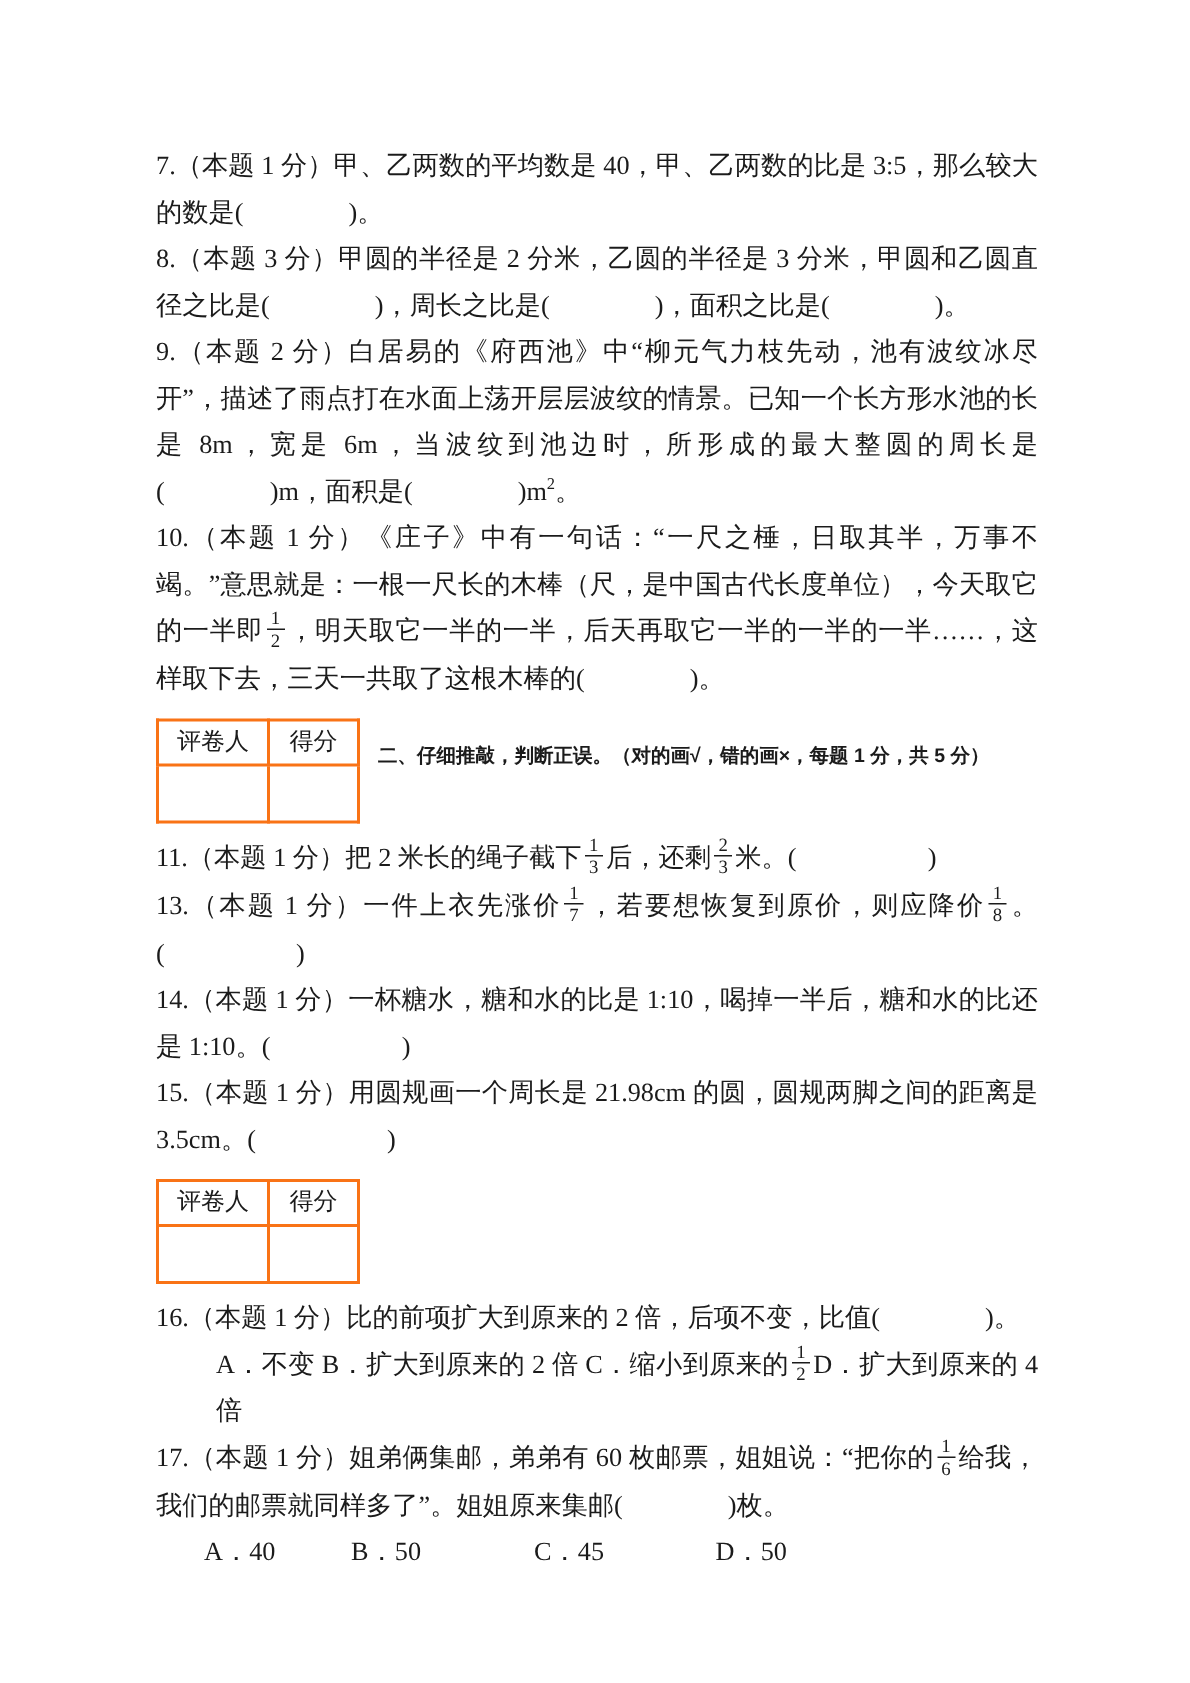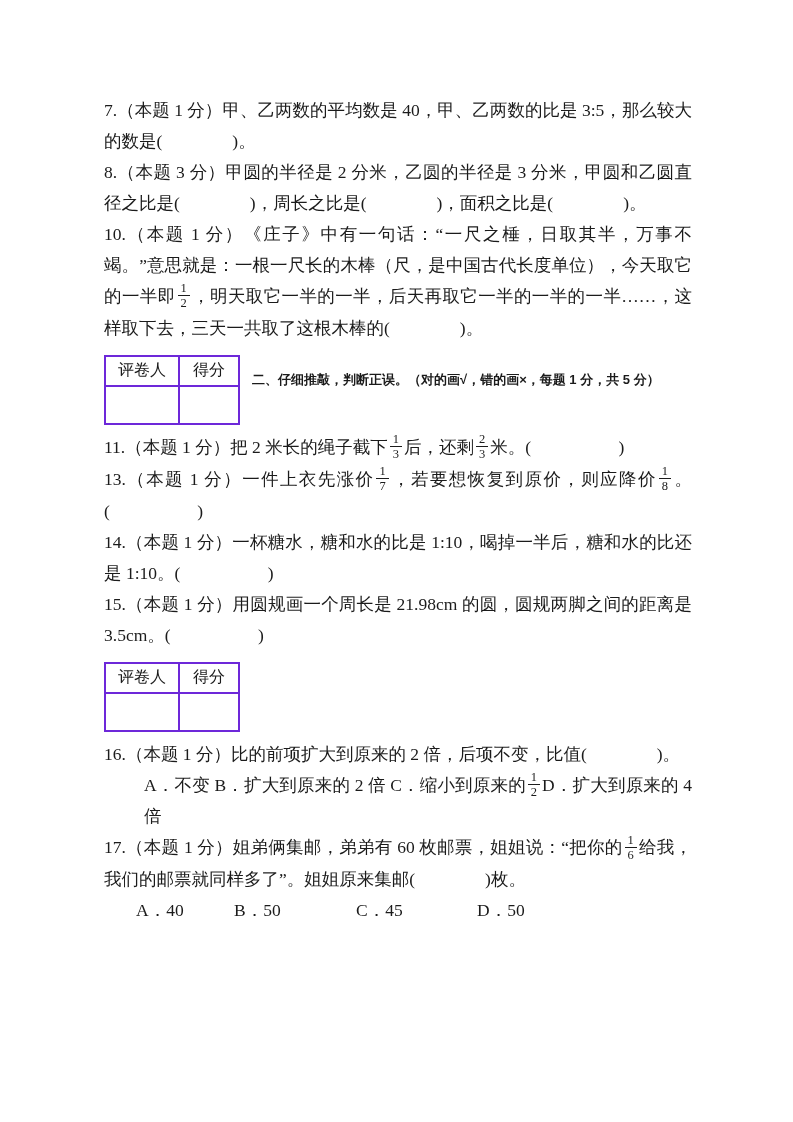--- a/index.html
+++ b/index.html
@@ -25,21 +25,21 @@
     font-size:12.5px;
     line-height:1.15;
     margin:0 2px;
     transform:translateY(-2px);
   }
   .frac .num { display:block; padding:0 3px; border-bottom:1.3px solid #1b1b1b; }
   .frac .den { display:block; padding:0 3px; }
   .grader-row { display:flex; align-items:flex-start; margin:11px 0 7px; }
   table.grader { border-collapse:collapse; flex:0 0 auto; background:#fff; }
   table.grader td {
-    border:2px solid #6d28d9;
+    border:2px solid #f97316;
     height:30px;
     text-align:center;
     font-size:16px;
     padding:0 4px;
   }
   table.grader td:first-child { width:74px; }
   table.grader td:last-child  { width:60px; }
   table.grader tr.blank-row td { height:38px; }
   .sec-title {
     flex:1;
@@ -65,20 +65,21 @@
   .opt-c { width:121px; }
 </style>
 </head>
 <body>
 
 <div class="page">
   <div class="content">
 
     <p class="q">7.（本题 1 分）甲、乙两数的平均数是 40，甲、乙两数的比是 3:5，那么较大的数是(　　　　)。</p>
     <p class="q">8.（本题 3 分）甲圆的半径是 2 分米，乙圆的半径是 3 分米，甲圆和乙圆直径之比是(　　　　)，周长之比是(　　　　)，面积之比是(　　　　)。</p>
+    <p class="q">9.（本题 2 分）白居易的《府西池》中“柳元气力枝先动，池有波纹冰尽开”，描述了雨点打在水面上荡开层层波纹的情景。已知一个长方形水池的长是 8m，宽是 6m，当波纹到池边时，所形成的最大整圆的周长是(　　　　)m，面积是(　　　　)m<sup>2</sup>。</p>
     <p class="q">10.（本题 1 分）《庄子》中有一句话：“一尺之棰，日取其半，万事不竭。”意思就是：一根一尺长的木棒（尺，是中国古代长度单位），今天取它的一半即<span class="frac"><span class="num">1</span><span class="den">2</span></span>，明天取它一半的一半，后天再取它一半的一半的一半……，这样取下去，三天一共取了这根木棒的(　　　　)。</p>
 
     <div class="grader-row">
       <table class="grader">
         <tbody>
           <tr>
             <td>评卷人</td>
             <td>得分</td>
           </tr>
           <tr class="blank-row">

